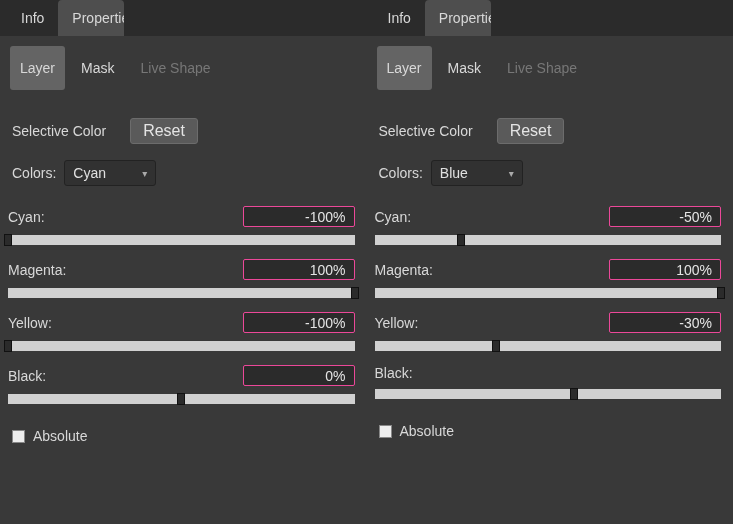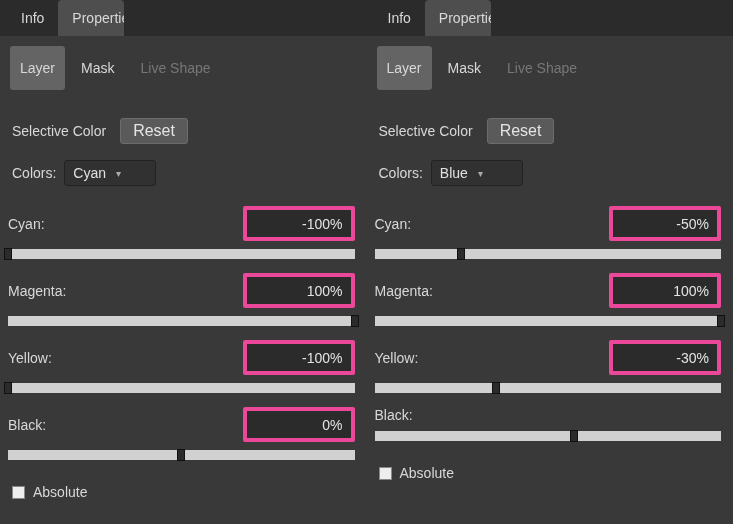--- a/index.html
+++ b/index.html
@@ -63,21 +63,21 @@
     background: #646464;
   }
   .sub-tab.disabled {
     color: #777;
     cursor: default;
   }
   .title-row {
     display: flex;
     align-items: center;
     padding: 22px 10px 10px 12px;
-    gap: 14px;
+    gap: 24px;
   }
   .title-row .title {
     color: #d8d8d8;
   }
   .btn {
     background: #5a5a5a;
     border: 1px solid #6c6c6c;
     color: #e4e4e4;
     padding: 3px 12px;
     border-radius: 3px;
@@ -93,44 +93,44 @@
   .select {
     background: #313131;
     border: 1px solid #222;
     color: #e0e0e0;
     padding: 3px 8px;
     border-radius: 3px;
     min-width: 92px;
     height: 26px;
     display: flex;
     align-items: center;
-    justify-content: flex-start;
+    justify-content: space-between;
     cursor: pointer;
   }
   .select .chev {
     margin-left: 10px;
     font-size: 10px;
     color: #aaa;
   }
   .slider-block {
     padding: 14px 12px 0 8px;
   }
   .slider-block .row1 {
     display: flex;
     align-items: center;
     justify-content: space-between;
     margin-bottom: 8px;
   }
   .slider-block .label { color: #d8d8d8; }
   .value-box {
     background: #2b2b2b;
-    border: 4px solid #ec4899;
+    border: 1px solid #ec4899;
     color: #e4e4e4;
     width: 112px;
-    height: 35px;
+    height: 21px;
     display: flex;
     align-items: center;
     justify-content: flex-end;
     padding: 0 8px;
     border-radius: 2px;
     cursor: text;
   }
   .track {
     position: relative;
     height: 10px;

